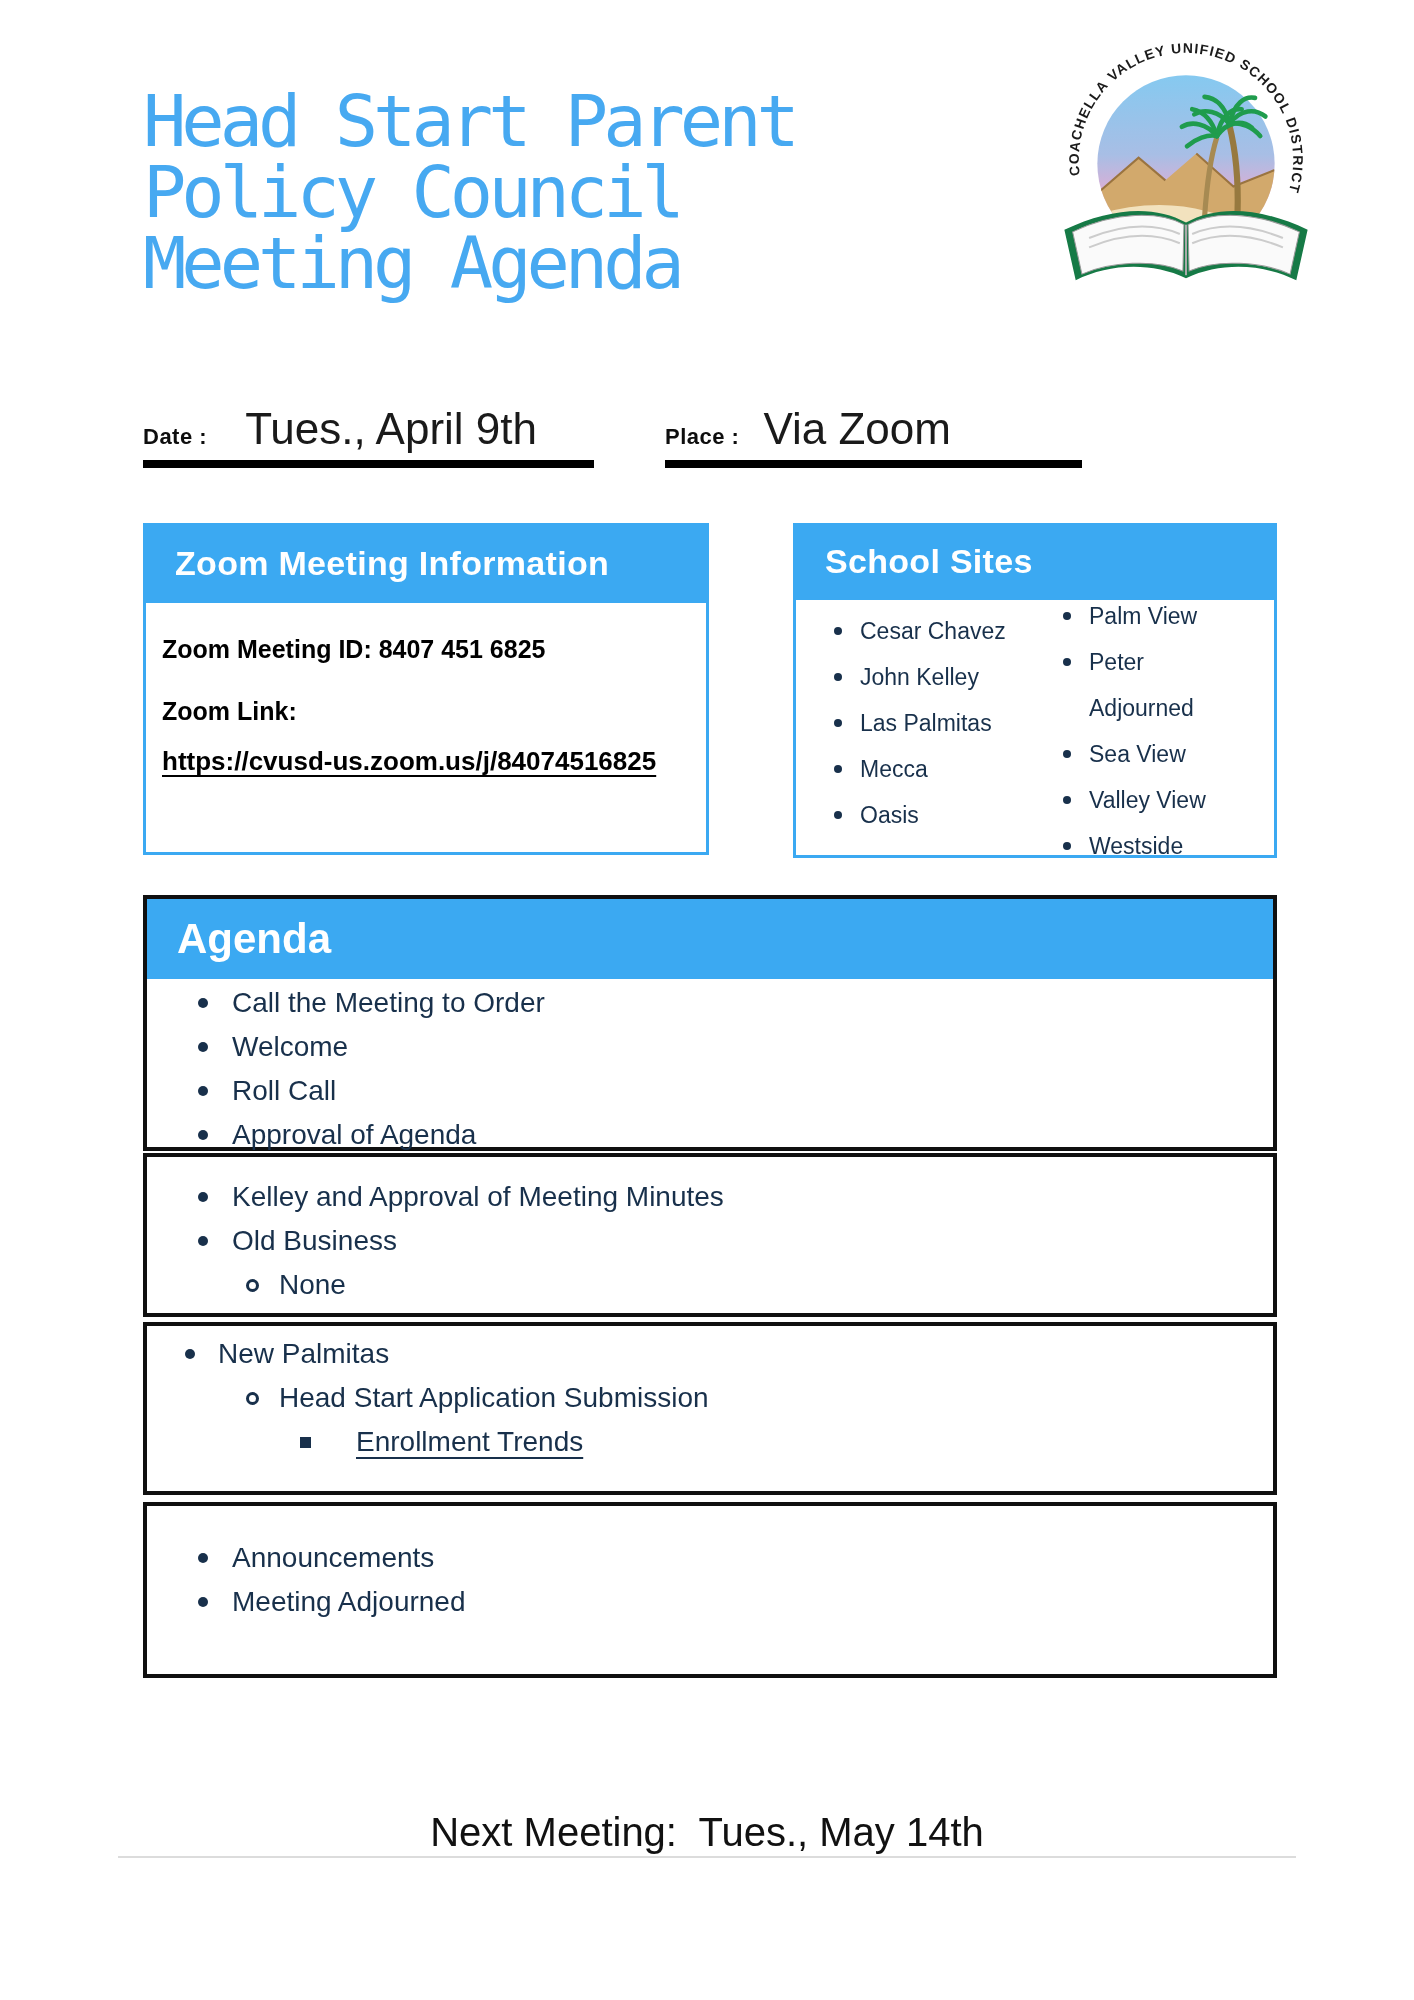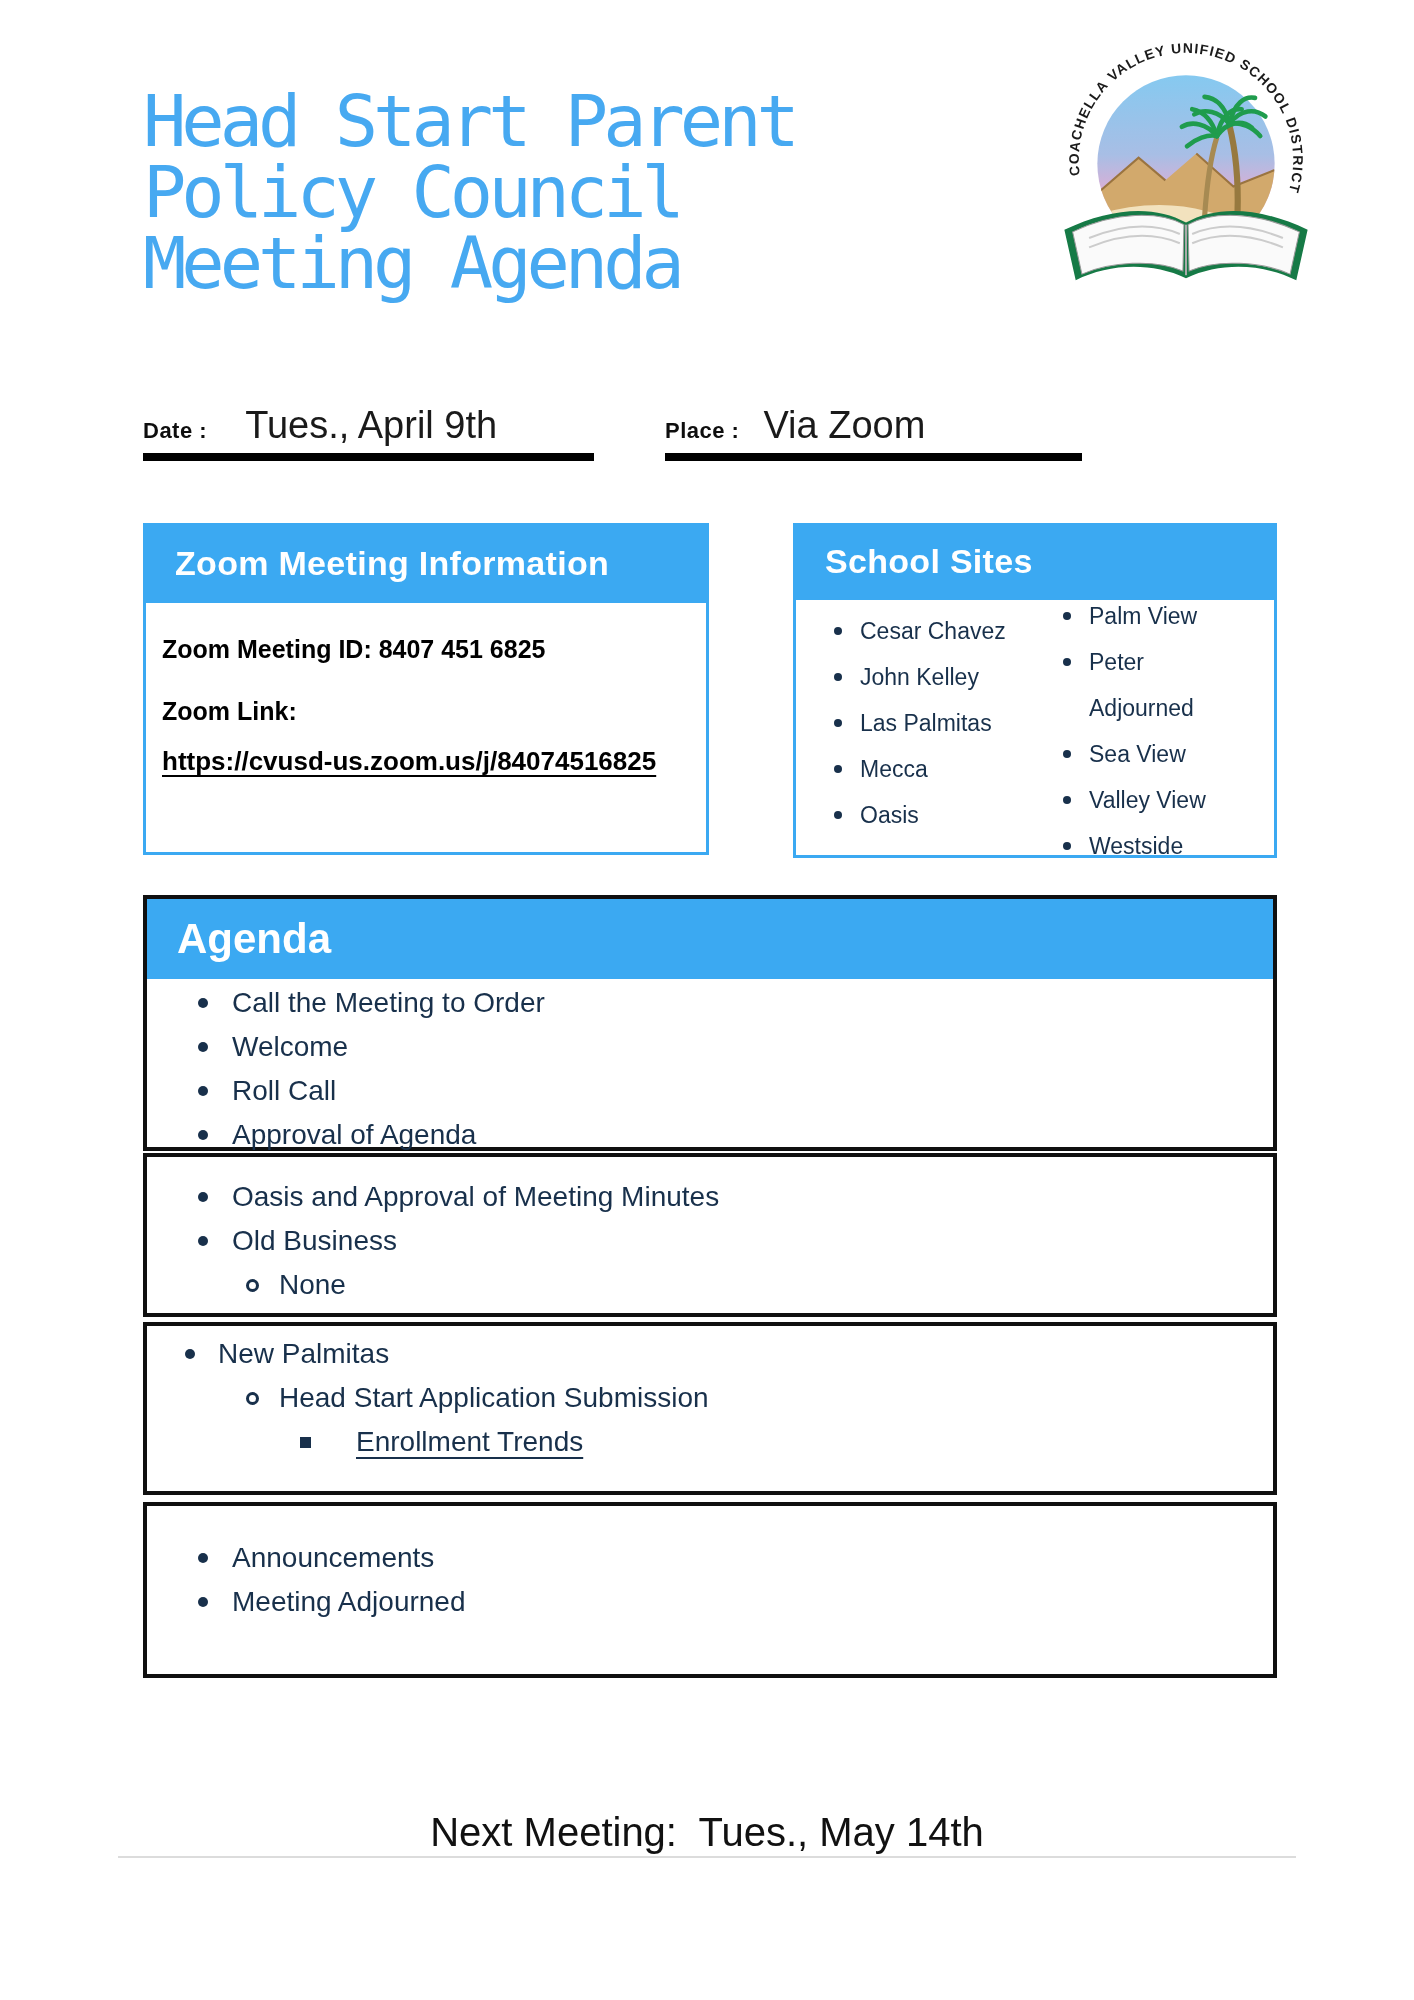--- a/index.html
+++ b/index.html
@@ -16,21 +16,21 @@
   }
   .title div{white-space:nowrap;}
   
   .logo{position:absolute;left:1052px;top:40px;width:268px;height:258px;}
   
   .meta-row{position:absolute;left:0;top:404px;width:1414px;height:60px;}
   .meta-group{position:absolute;display:flex;align-items:baseline;border-bottom:8px solid #000000;padding-bottom:6px;}
   .meta-date{left:143px;width:451px;}
   .meta-place{left:665px;width:417px;}
   .meta-label{font-size:22px;font-weight:bold;color:#0e0e0e;letter-spacing:0.5px;}
-  .meta-value{font-size:38px;color:#1a1a1a;margin-left:38px;}
+  .meta-value{font-size:44px;color:#1a1a1a;margin-left:38px;}
   .meta-place .meta-value{margin-left:24px;}
   
   .info-box{position:absolute;top:523px;border-radius:24px;}
   .zoom-box{left:143px;width:566px;}
   .sites-box{left:793px;width:484px;}
   .info-header{background:#3BA9F2;color:#ffffff;font-weight:bold;font-size:34px;
     height:80px;line-height:80px;padding-left:32px;letter-spacing:0.3px;}
   .sites-box .info-header{height:77px;line-height:77px;}
   .info-body{background:#ffffff;border:3px solid #3BA9F2;border-top:none;position:relative;}
   .zoom-box .info-body{height:252px;padding:34px 14px 0 16px;box-sizing:border-box;}
@@ -176,21 +176,21 @@
     <div class="agenda-header">Agenda</div>
     <ul>
         <li class="lvl1">Call the Meeting to Order</li>
         <li class="lvl1">Welcome</li>
         <li class="lvl1">Roll Call</li>
         <li class="lvl1">Approval of Agenda</li>
       </ul>
   </div>
   <div class="agenda-box box-2">
     <ul>
-        <li class="lvl1">Oasis and Approval of Meeting Minutes</li>
+        <li class="lvl1">Kelley and Approval of Meeting Minutes</li>
         <li class="lvl1">Old Business</li>
         <li class="lvl2">None</li>
       </ul>
   </div>
   <div class="agenda-box box-3">
     <ul>
         <li class="lvl0">New Palmitas</li>
         <li class="lvl2">Head Start Application Submission</li>
         <li class="lvl3 u">Enrollment Trends</li>
       </ul>

